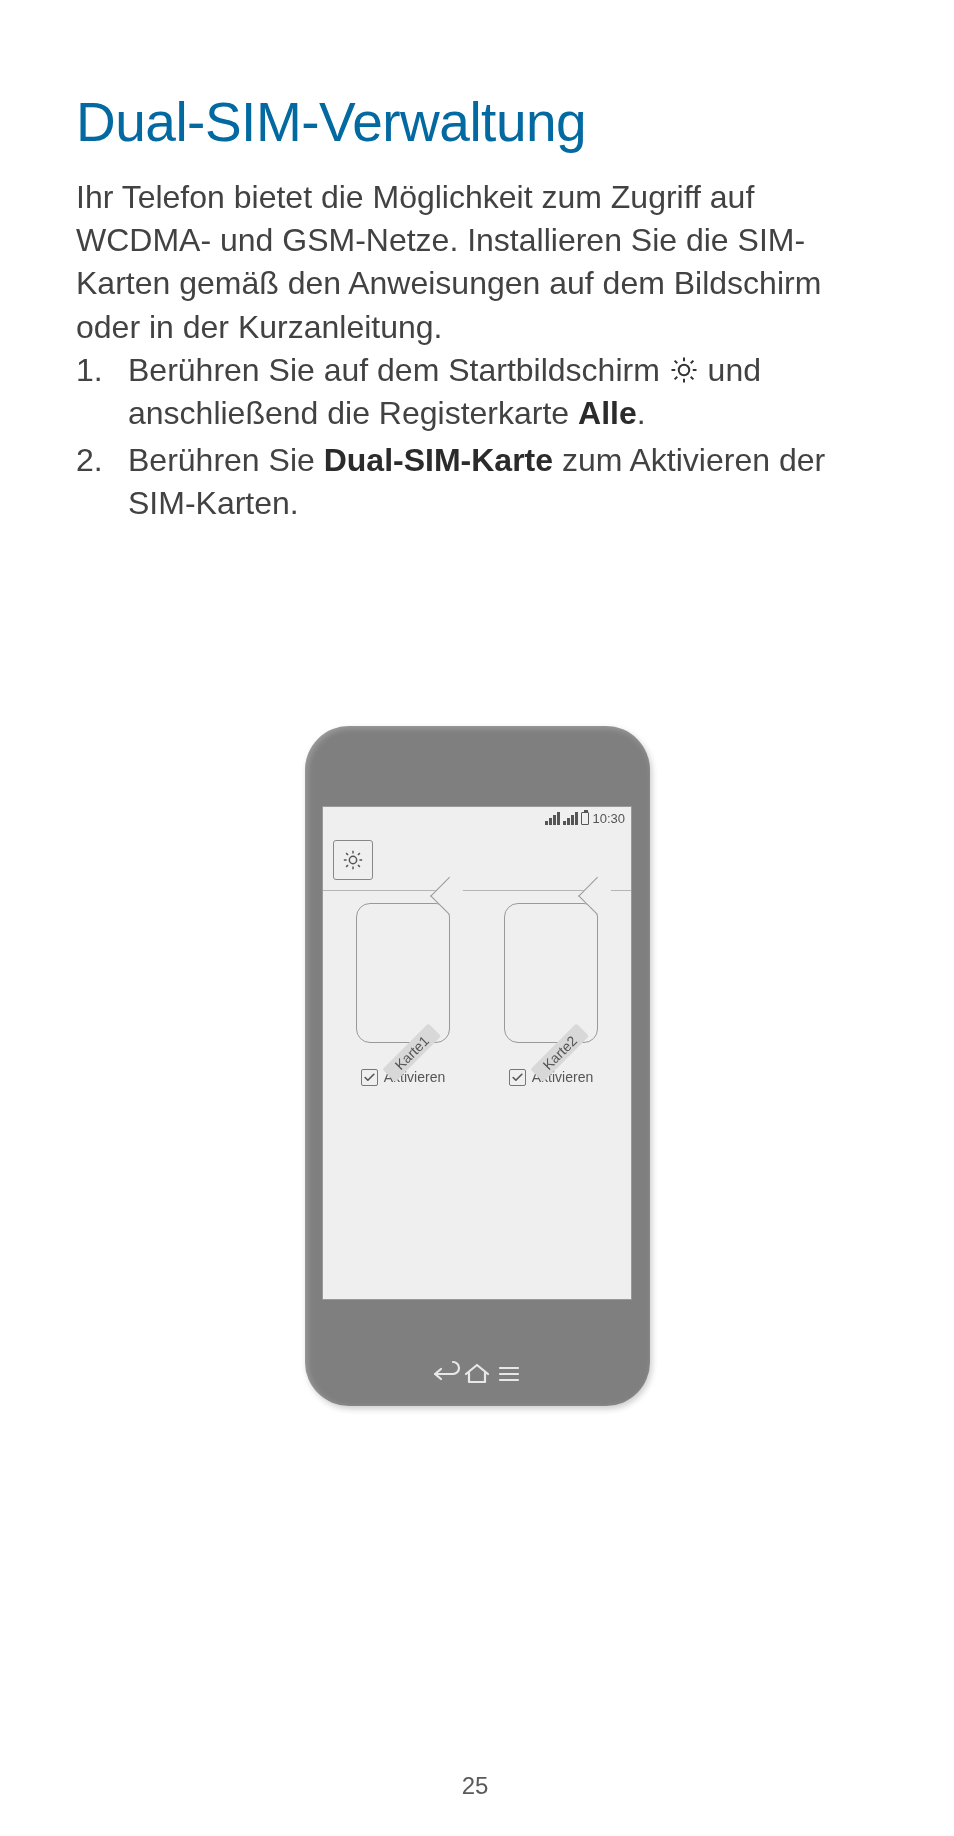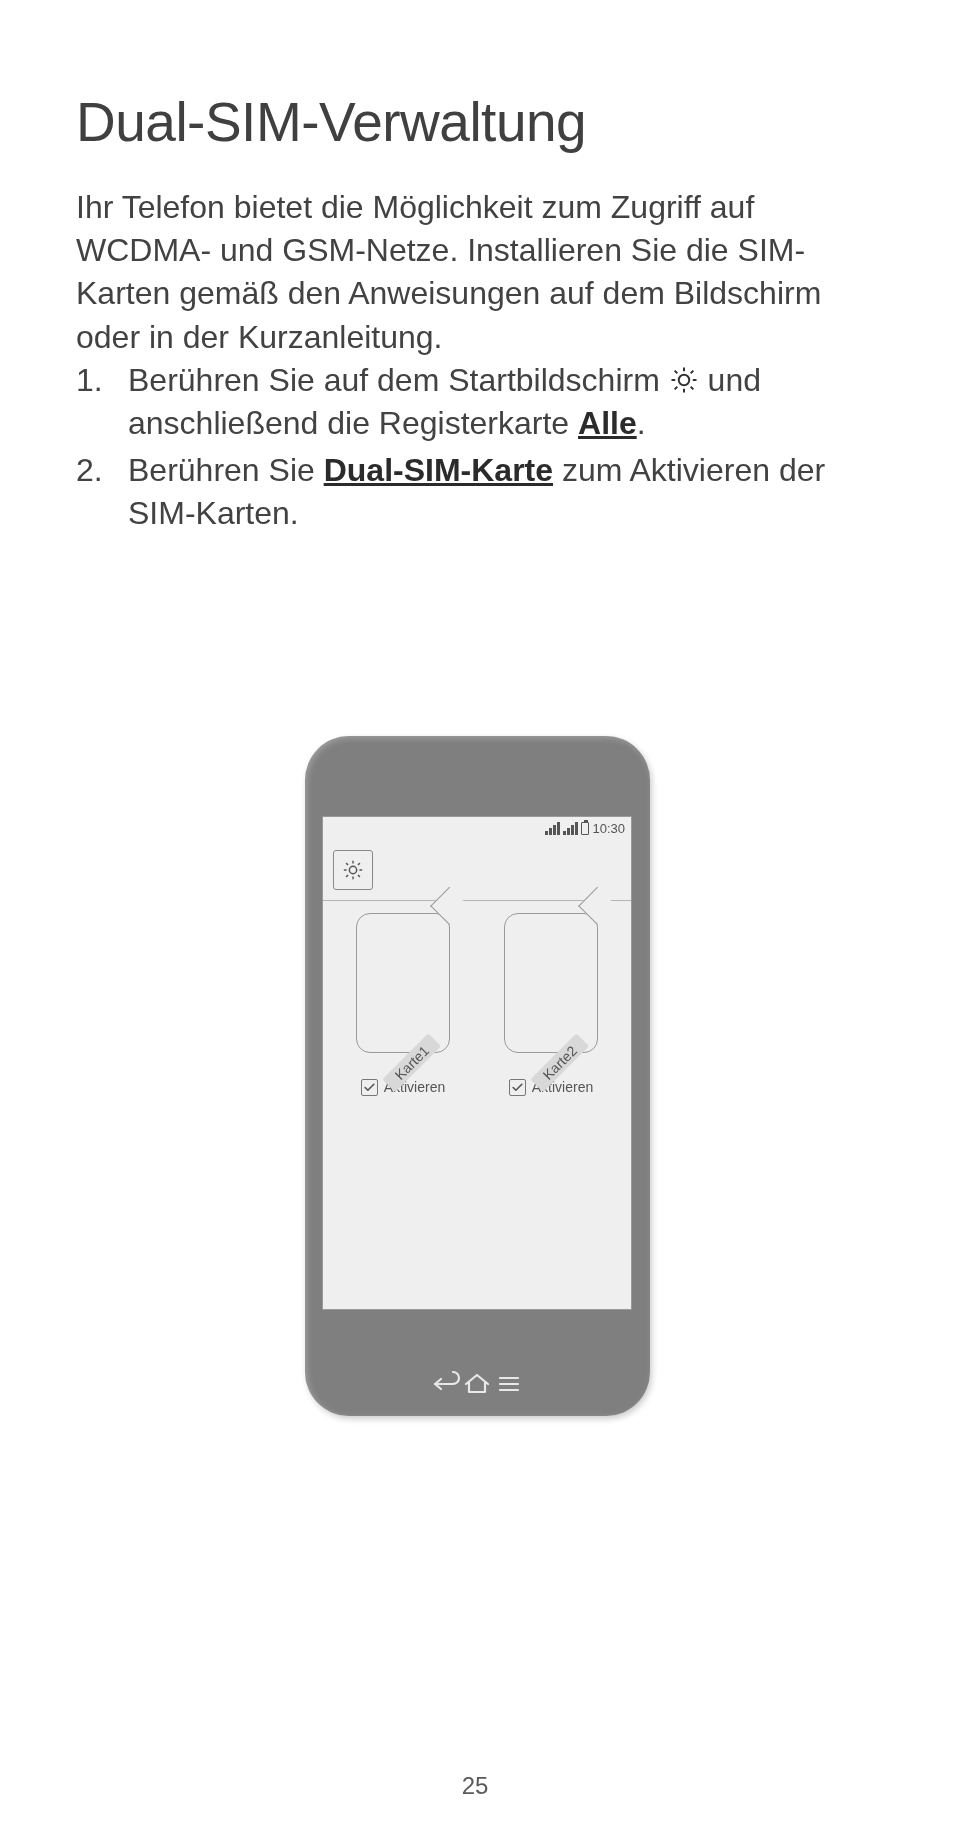--- a/index.html
+++ b/index.html
@@ -10,22 +10,22 @@
     font-family: Arial, Helvetica, sans-serif;
     color: #414141;
     position: relative;
   }
   .page {
     padding: 90px 76px 0 76px;
   }
   .title {
     font-size: 55px;
     font-weight: 400;
-    color: #404040;
-    margin-bottom: 32px;
+    color: #0369a1;
+    margin-bottom: 22px;
     letter-spacing: -0.5px;
   }
   .intro {
     font-size: 32px;
     line-height: 1.35;
     color: #424242;
   }
   .steps {
     list-style: none;
     counter-reset: step;
@@ -38,21 +38,21 @@
     line-height: 1.35;
     color: #424242;
     margin-bottom: 4px;
   }
   .steps li::before {
     content: counter(step) ".";
     position: absolute;
     left: 0;
     top: 0;
   }
-  .bold { font-weight: 700; color: #2b2b2b; text-decoration: underline; }
+  .bold { font-weight: 700; color: #2b2b2b; }
   .gear-inline {
     display: inline-block;
     width: 30px;
     height: 30px;
     vertical-align: -4px;
   }
   .gear-inline svg { width: 100%; height: 100%; }
 
   
   .phone-wrap {

